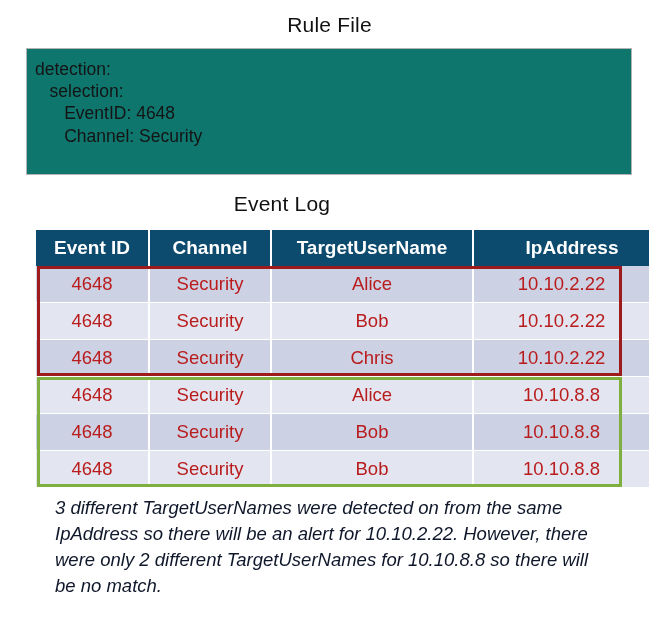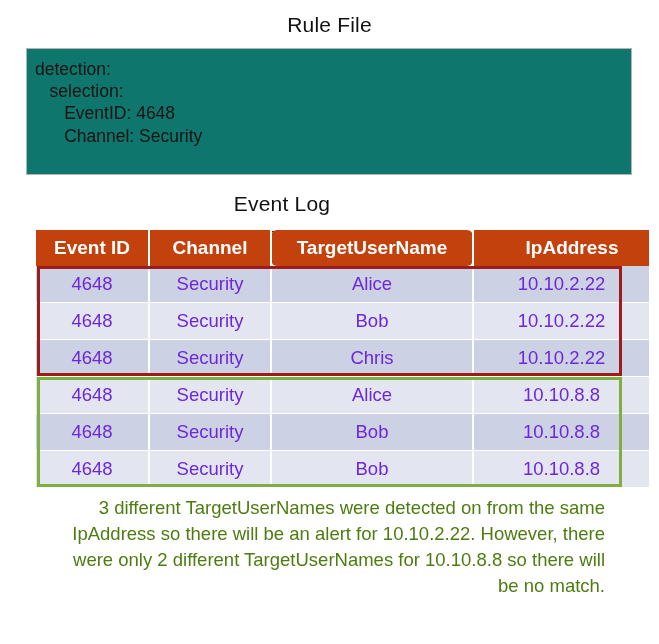--- a/index.html
+++ b/index.html
@@ -60,48 +60,48 @@
     border-collapse: collapse;
     table-layout: fixed;
   }
   #log-table th, #log-table td {
     text-align: center;
     vertical-align: middle;
     padding: 0;
   }
   #log-table thead th {
     height: 36px;
-    background: #c2410c;
+    background: #0c4a6e;
     color: #ffffff;
     font-size: 19px;
     font-weight: bold;
     border-left: 2px solid #ffffff;
     border-right: 2px solid #ffffff;
   }
   #log-table thead th:first-child { border-left: none; }
   #log-table thead th:last-child  { border-right: none; padding-left: 21px; }
 
   #log-table tbody td {
     height: 36px;
     font-size: 18.5px;
-    color: #6d28d9;
+    color: #b91c1c;
     border-left: 2px solid #ffffff;
     border-right: 2px solid #ffffff;
     border-bottom: 1px solid #ffffff;
   }
   #log-table tbody td:first-child { border-left: none; }
   #log-table tbody td:last-child  { border-right: none; }
 
   tr.band-dark  td { background: #ccd1e4; }
   tr.band-light td { background: #e3e6f1; }
 
   
   .col-eventid { width: 112px; }
   .col-channel { width: 120px; }
-  .col-user    { width: 200px; border-radius: 6px; }
+  .col-user    { width: 200px; }
   .col-ip      { width: 154px; }
 
   
   .highlight-box {
     position: absolute;
     box-sizing: border-box;
     pointer-events: none;
   }
   #red-box {
     left: 37px;
@@ -117,24 +117,25 @@
     height: 110px;
     border: 3px solid #7fb03f;
   }
 
   
   #caption {
     position: absolute;
     left: 55px;
     top: 495px;
     width: 550px;
-    text-align: right;
+    text-align: left;
     font-size: 18.5px;
     line-height: 26px;
-    color: #4d7c0f;
+    color: #0f172a;
+    font-style: italic;
   }
 </style>
 </head>
 <body>
 
 <div class="section-title" id="rule-title">
   <span>Rule File</span>
 </div>
 
 <div id="rule-box">

